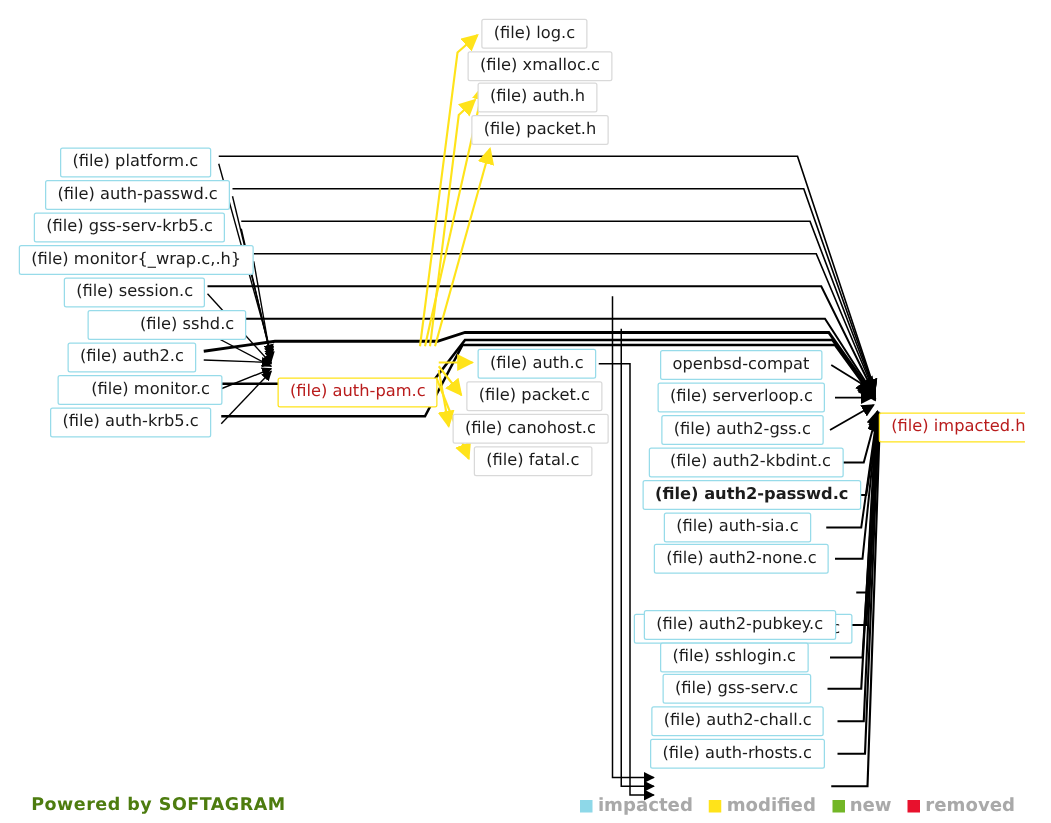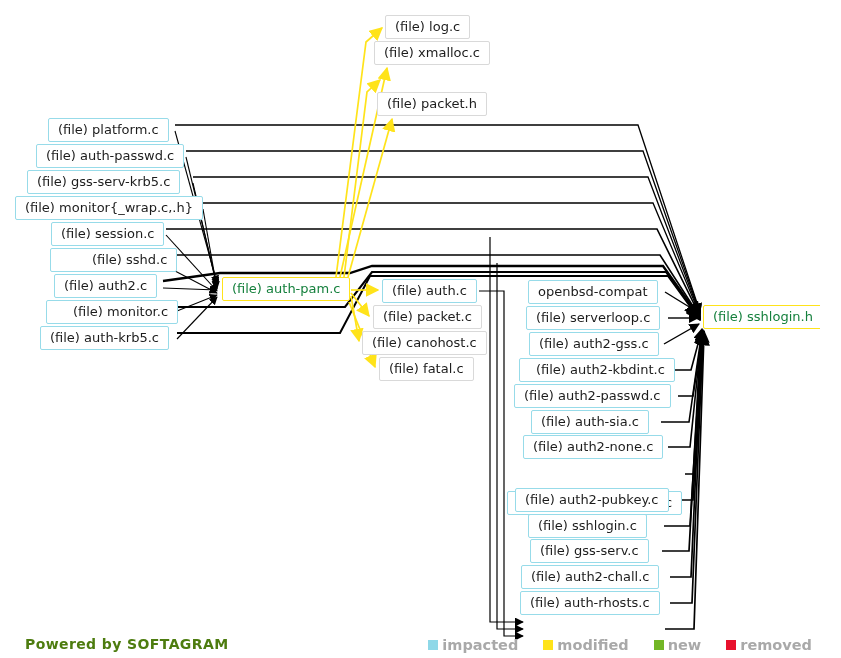--- a/index.html
+++ b/index.html
@@ -8,27 +8,27 @@
     font-family:"DejaVu Sans","Liberation Sans",sans-serif;
   }
   .edges{position:absolute;left:0;top:0;z-index:1;}
   .node{
     position:absolute;z-index:2;background:#ffffff;
     border:1.4px solid #d9d9d9;border-radius:2px;
     padding:2px 9px;font-size:13px;line-height:18px;color:#1c1c1c;
     white-space:nowrap;box-sizing:border-box;
   }
   .node--impacted{border-color:#97dbe9;}
-  .node--modified{border-color:#ffe31a;color:#15803d;}
+  .node--modified{border-color:#ffe31a;color:#b91c1c;margin-top:25px;}
   .watermark{
     position:absolute;left:25px;bottom:6px;z-index:3;
     font-size:14px;font-weight:bold;color:#4d7c0f;letter-spacing:.4px;
   }
   .legend{
-    position:absolute;right:8px;bottom:5px;z-index:3;display:flex;align-items:flex-start;gap:25px;
+    position:absolute;right:8px;bottom:5px;z-index:3;display:flex;align-items:flex-start;gap:13px;
     font-size:14.5px;font-weight:bold;color:#a9a9a9;
   }
   .legend-item{display:flex;align-items:center;gap:4px;}
   .sq{width:10px;height:10px;display:inline-block;}
   .sq-impacted{background:#8ed8e8;}
   .sq-modified{background:#ffe31a;}
   .sq-new{background:#72b626;}
   .sq-removed{background:#e8112d;}
 </style>
 </head>
@@ -100,53 +100,54 @@
       <path d="M348,277 L392,119" marker-end="url(#arrY)"></path>
       <path d="M351,290 L378,290" marker-end="url(#arrY)"></path>
       <path d="M351,293 L369,316" marker-end="url(#arrY)"></path>
       <path d="M351,296 L359,341" marker-end="url(#arrY)"></path>
       <path d="M349,302 L375,367" marker-end="url(#arrY)"></path>
     </g>
   </svg>
 
   <div class="node" style="left:385px;top:15px;">(file) log.c</div>
   <div class="node" style="left:374px;top:41px;">(file) xmalloc.c</div>
+  <div class="node" style="left:382px;top:66px;">(file) auth.h</div>
   <div class="node" style="left:377px;top:92px;">(file) packet.h</div>
 
   <div class="node node--impacted" style="left:48px;top:118px;">(file) platform.c</div>
   <div class="node node--impacted" style="left:36px;top:144px;">(file) auth-passwd.c</div>
   <div class="node node--impacted" style="left:27px;top:170px;">(file) gss-serv-krb5.c</div>
   <div class="node node--impacted" style="left:15px;top:196px;">(file) monitor{_wrap.c,.h}</div>
   <div class="node node--impacted" style="left:51px;top:222px;">(file) session.c</div>
-  <div class="node node--impacted" style="left:50px;top:248px;padding-left:41px;">(file) sshd.c</div>
+  <div class="node node--impacted" style="left:70px;top:248px;padding-left:41px;">(file) sshd.c</div>
   <div class="node node--impacted" style="left:54px;top:274px;">(file) auth2.c</div>
   <div class="node node--impacted" style="left:46px;top:300px;padding-left:26px;">(file) monitor.c</div>
   <div class="node node--impacted" style="left:40px;top:326px;">(file) auth-krb5.c</div>
 
   <div class="node node--modified" style="left:222px;top:277px;">(file) auth-pam.c</div>
   <div class="node node--impacted" style="left:382px;top:279px;">(file) auth.c</div>
   <div class="node" style="left:373px;top:305px;">(file) packet.c</div>
   <div class="node" style="left:362px;top:331px;">(file) canohost.c</div>
   <div class="node" style="left:379px;top:357px;">(file) fatal.c</div>
 
   <div class="node node--impacted" style="left:528px;top:280px;">openbsd-compat</div>
   <div class="node node--impacted" style="left:526px;top:306px;">(file) serverloop.c</div>
   <div class="node node--impacted" style="left:529px;top:332px;">(file) auth2-gss.c</div>
   <div class="node node--impacted" style="left:519px;top:358px;padding-left:16px;">(file) auth2-kbdint.c</div>
-  <div class="node node--impacted" style="left:514px;top:384px;">(file) auth2-passwd.c</div>
+  <div class="node node--impacted" style="left:514px;top:384px;font-weight:bold;">(file) auth2-passwd.c</div>
   <div class="node node--impacted" style="left:531px;top:410px;">(file) auth-sia.c</div>
   <div class="node node--impacted" style="left:523px;top:435px;">(file) auth2-none.c</div>
   <div class="node node--impacted" style="left:507px;top:462px;margin-top:29px;">(file) auth2-hostbased.c</div>
   <div class="node node--impacted" style="left:515px;top:488px;">(file) auth2-pubkey.c</div>
   <div class="node node--impacted" style="left:530px;top:539px;">(file) gss-serv.c</div>
   <div class="node node--impacted" style="left:528px;top:514px;">(file) sshlogin.c</div>
   <div class="node node--impacted" style="left:521px;top:565px;">(file) auth2-chall.c</div>
   <div class="node node--impacted" style="left:520px;top:591px;">(file) auth-rhosts.c</div>
 
-  <div class="node node--modified" style="left:703px;top:305px;">(file) sshlogin.h</div>
+  <div class="node node--modified" style="left:703px;top:305px;">(file) impacted.h</div>
 
   <div class="watermark">Powered by SOFTAGRAM</div>
 
   <div class="legend">
     <span class="legend-item">
       <span class="sq sq-impacted"></span>
       <span>impacted</span>
     </span>
     <span class="legend-item">
       <span class="sq sq-modified"></span>

